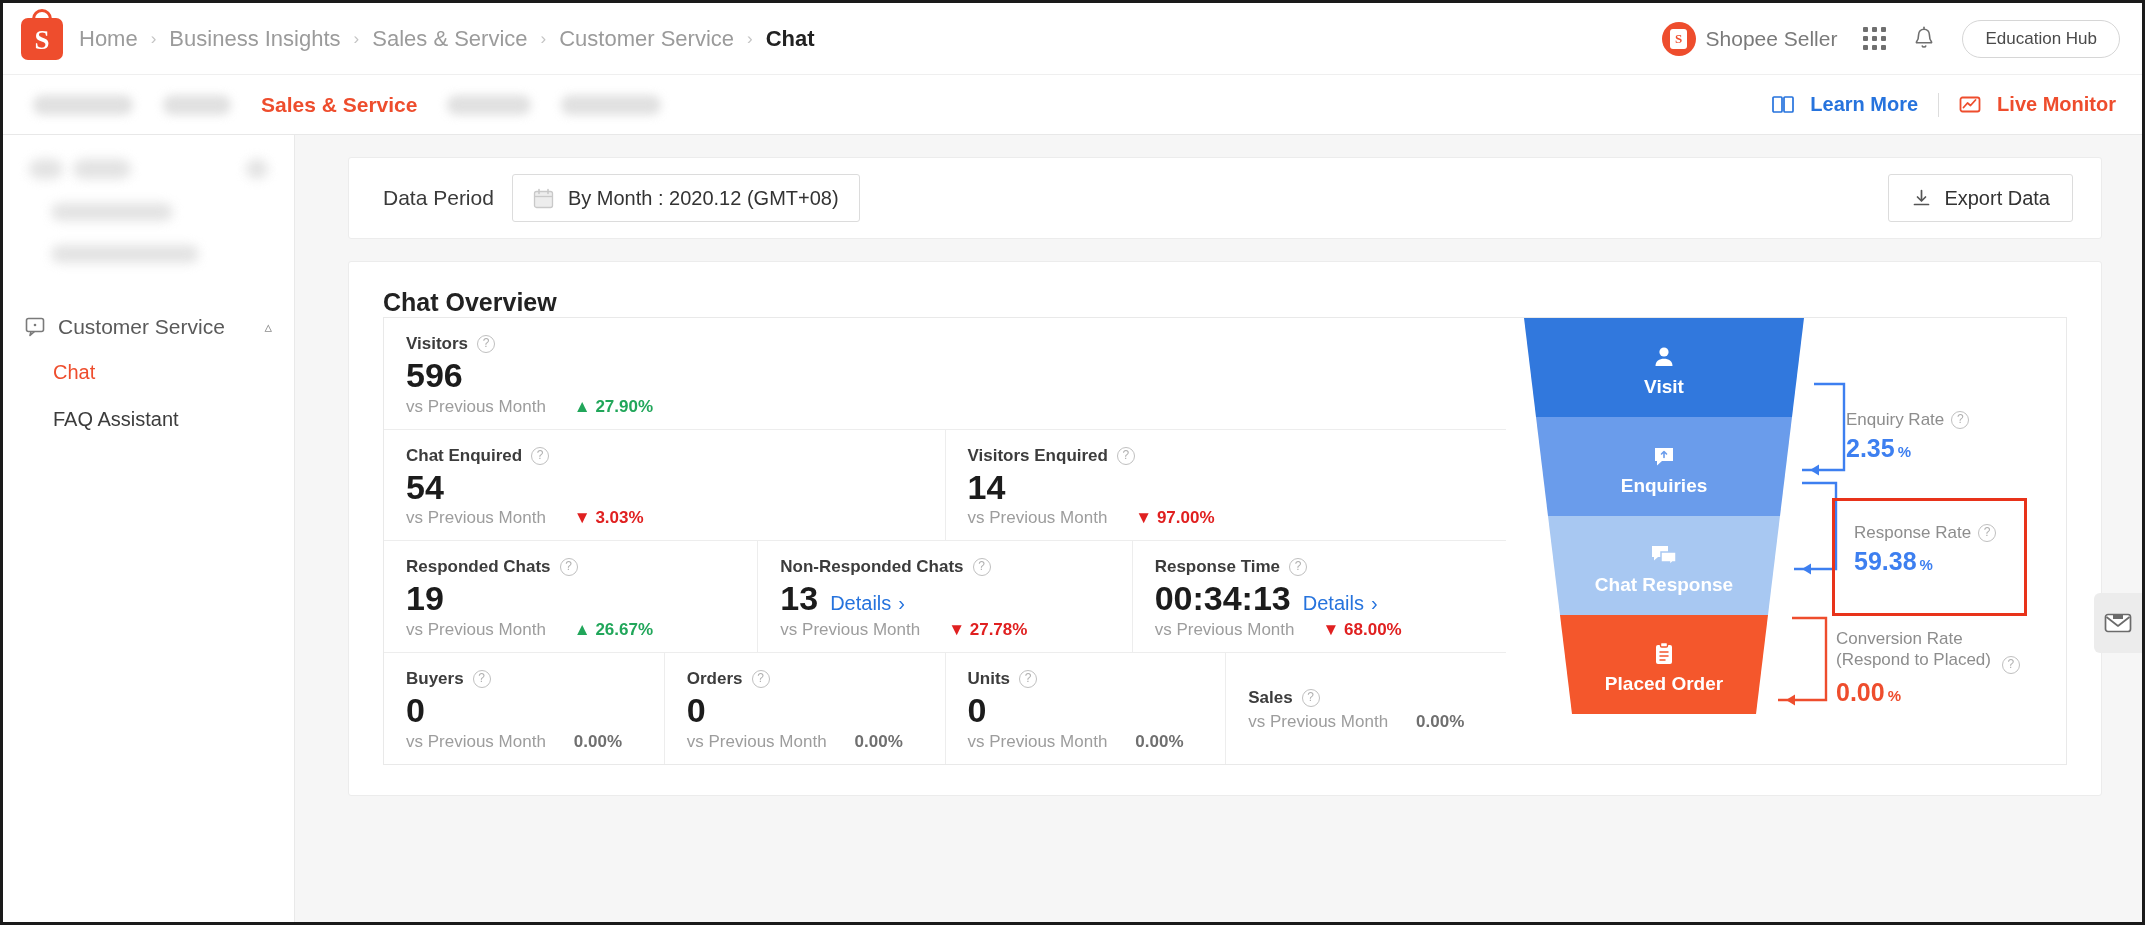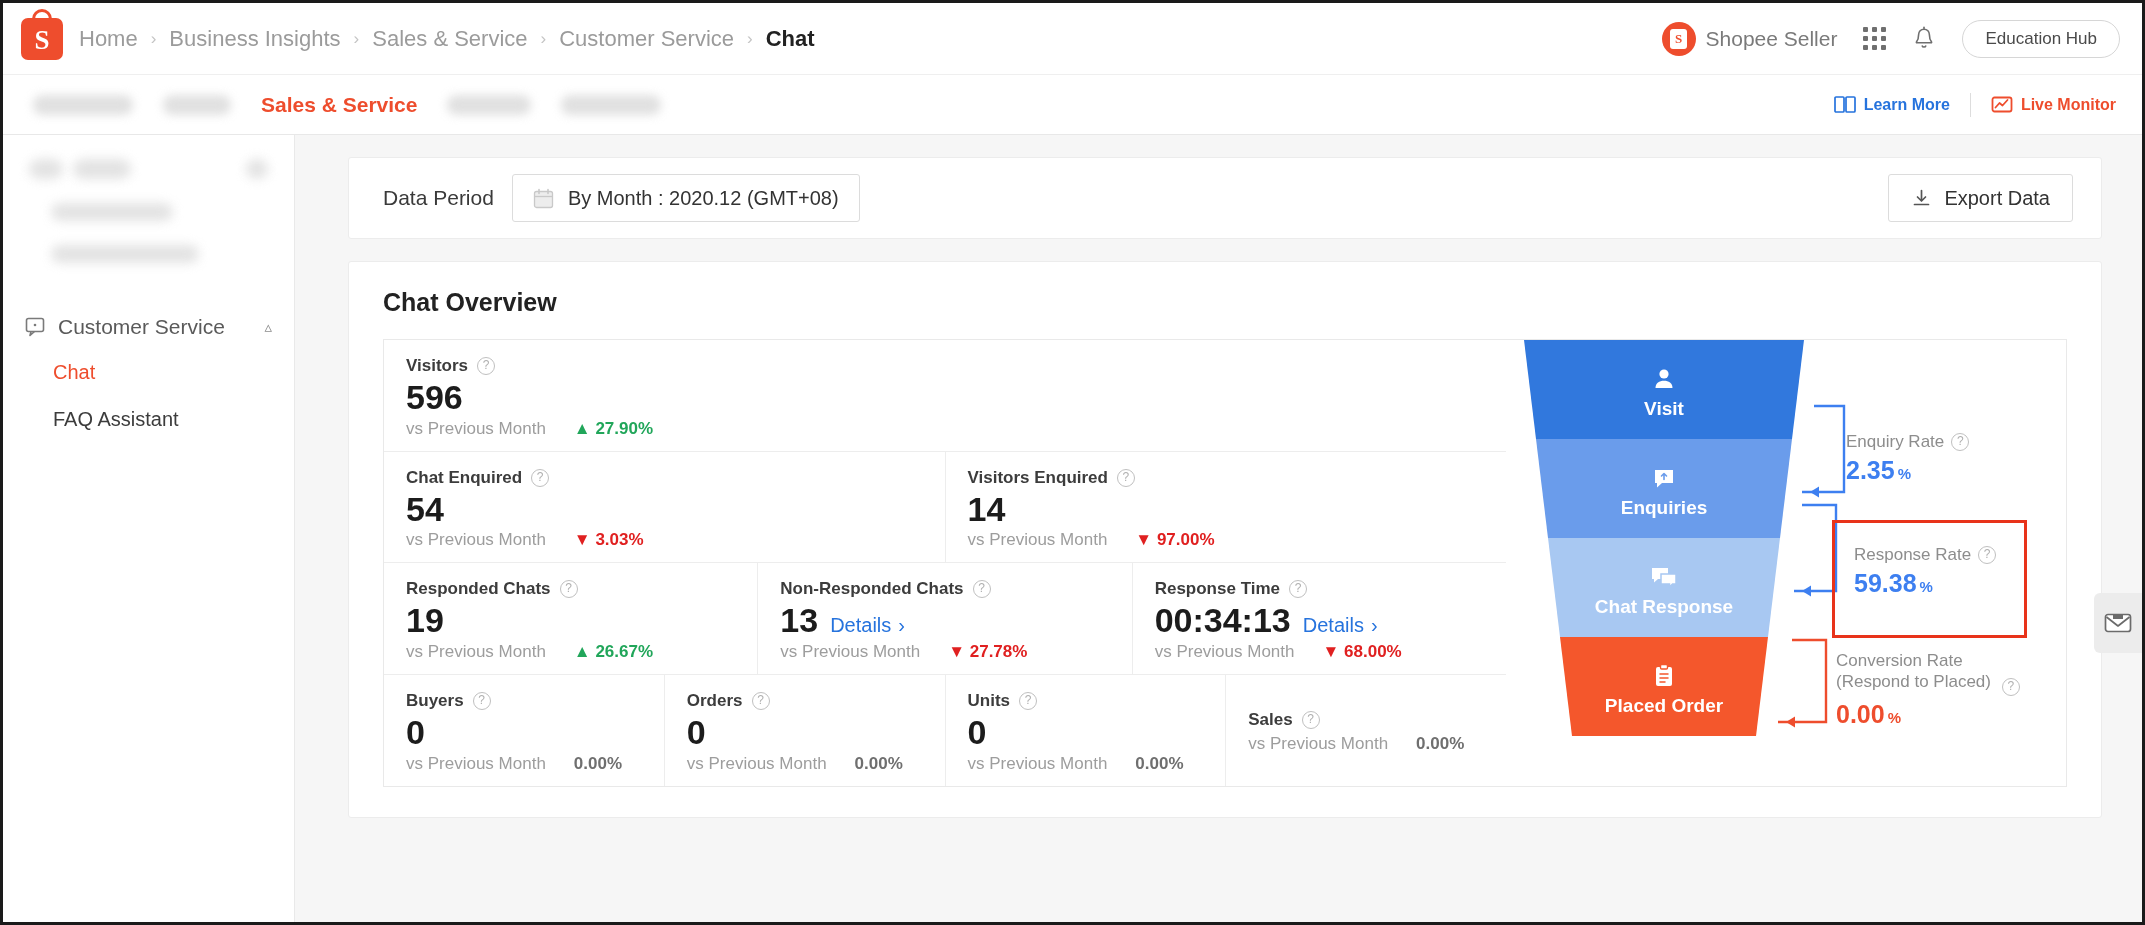--- a/index.html
+++ b/index.html
@@ -100,21 +100,21 @@
   .nav-blur {
     height: 20px; border-radius: 9px;
     background: #d9d9d9;
     filter: blur(5px);
     opacity: .8;
   }
   .nav-active {
     font-size: 21px; color: #ee4d2d; font-weight: bold; white-space: nowrap;
   }
   .nav-right { margin-left: auto; display: flex; align-items: center; gap: 20px; margin-right: 26px; }
-  .nav-link { display: flex; align-items: center; gap: 8px; font-size: 16px; white-space: nowrap; }
+  .nav-link { display: flex; align-items: center; gap: 16px; font-size: 20px; white-space: nowrap; }
   .nav-link.learn { color: #2673dd; font-weight: bold; }
   .nav-link.live { color: #ee4d2d; font-weight: bold; }
   .nav-div { width: 1px; height: 24px; background: #ddd; }
 
   
   .sidebar {
     position: absolute; left: 0; top: 132px;
     width: 292px; height: calc(100% - 132px);
     background: #ffffff;
     border-right: 1px solid #e9e9e9;
@@ -165,21 +165,21 @@
   .period-text { font-size: 20px; color: #333; white-space: nowrap; }
   .export-btn {
     margin-left: auto;
     border: 1px solid #dcdcdc; border-radius: 3px;
     height: 48px; display: flex; align-items: center;
     padding: 0 22px; gap: 12px; background: #fff;
     font-size: 20px; color: #333; white-space: nowrap;
   }
 
   .overview-panel { padding: 26px 34px 30px 34px; position: relative; }
-  .overview-title { font-size: 25px; font-weight: bold; color: #222; margin-bottom: 22px; }
+  .overview-title { font-size: 25px; font-weight: bold; color: #222; }
 
   .overview-body {
     display: flex; align-items: stretch;
     border: 1px solid #e9e9e9;
     position: relative;
     min-height: 396px;
   }
   .metrics-col { flex: 1; display: flex; flex-direction: column; }
   .mrow {
     display: flex; flex: 1;

